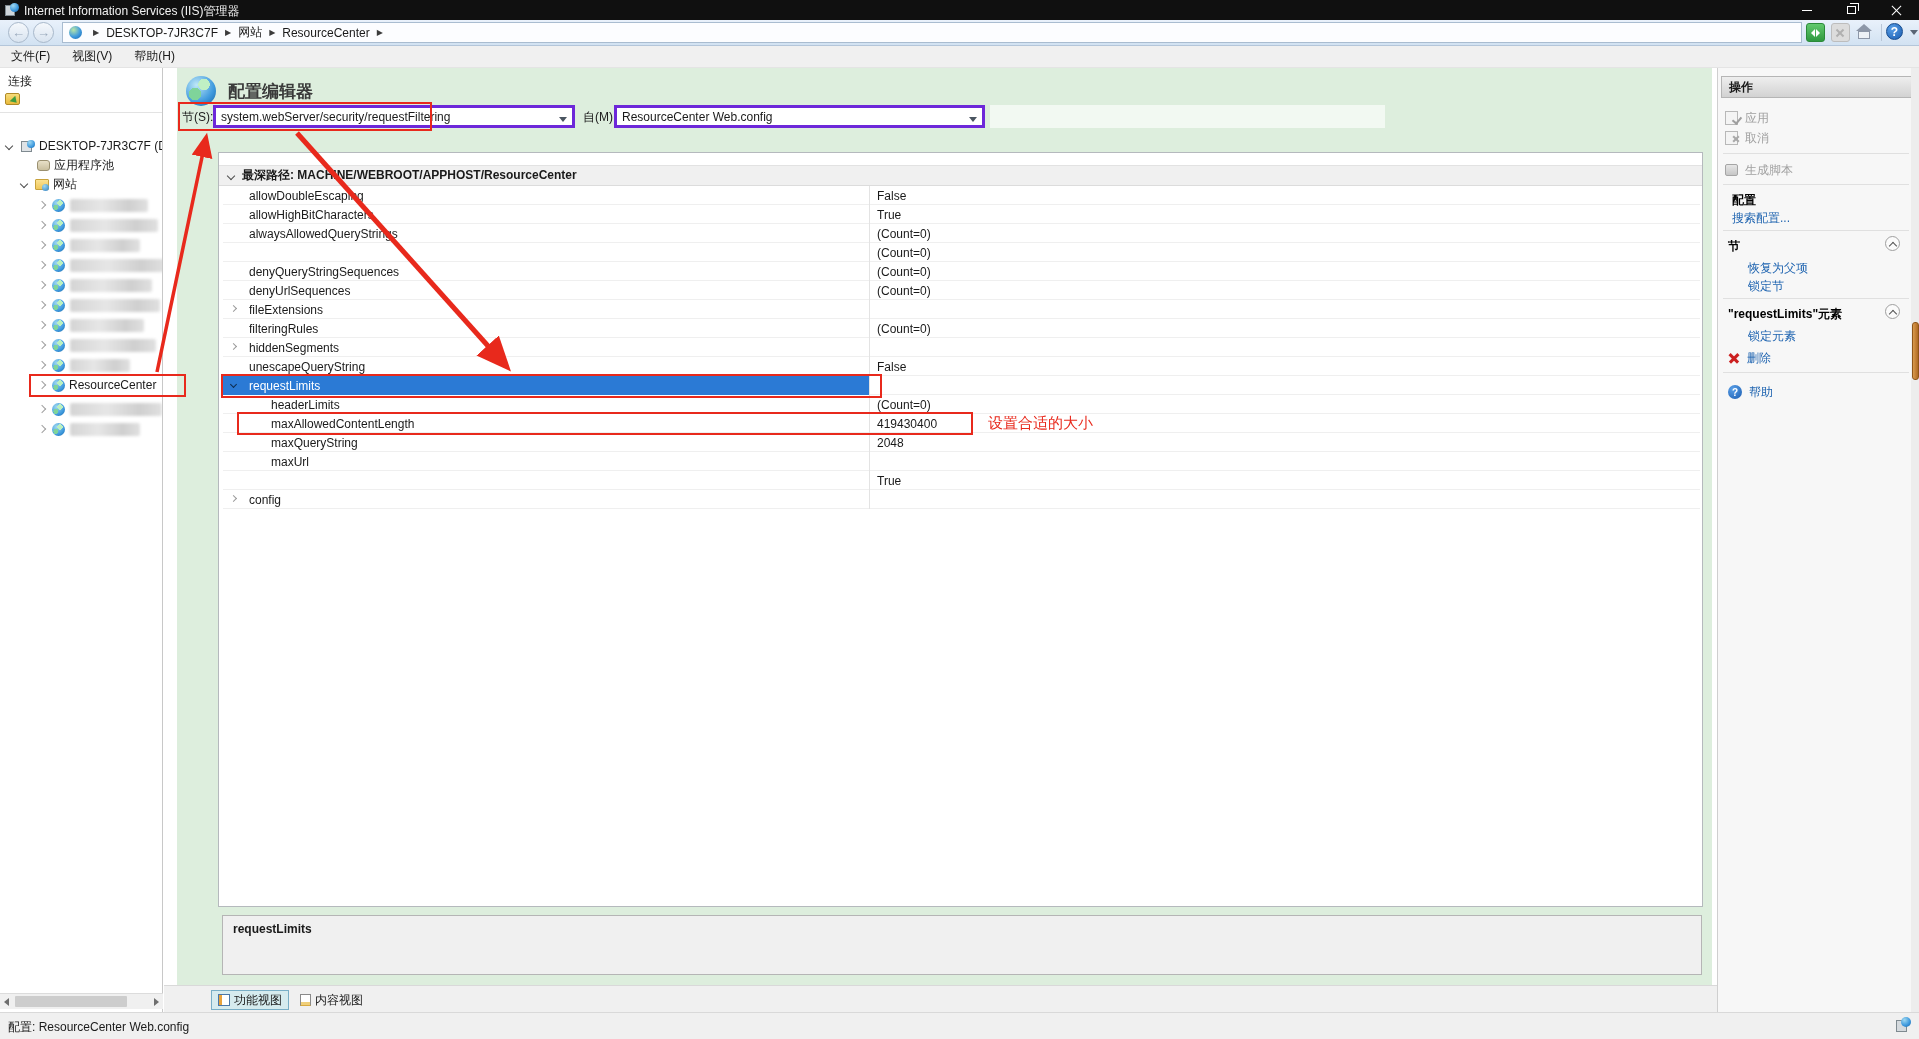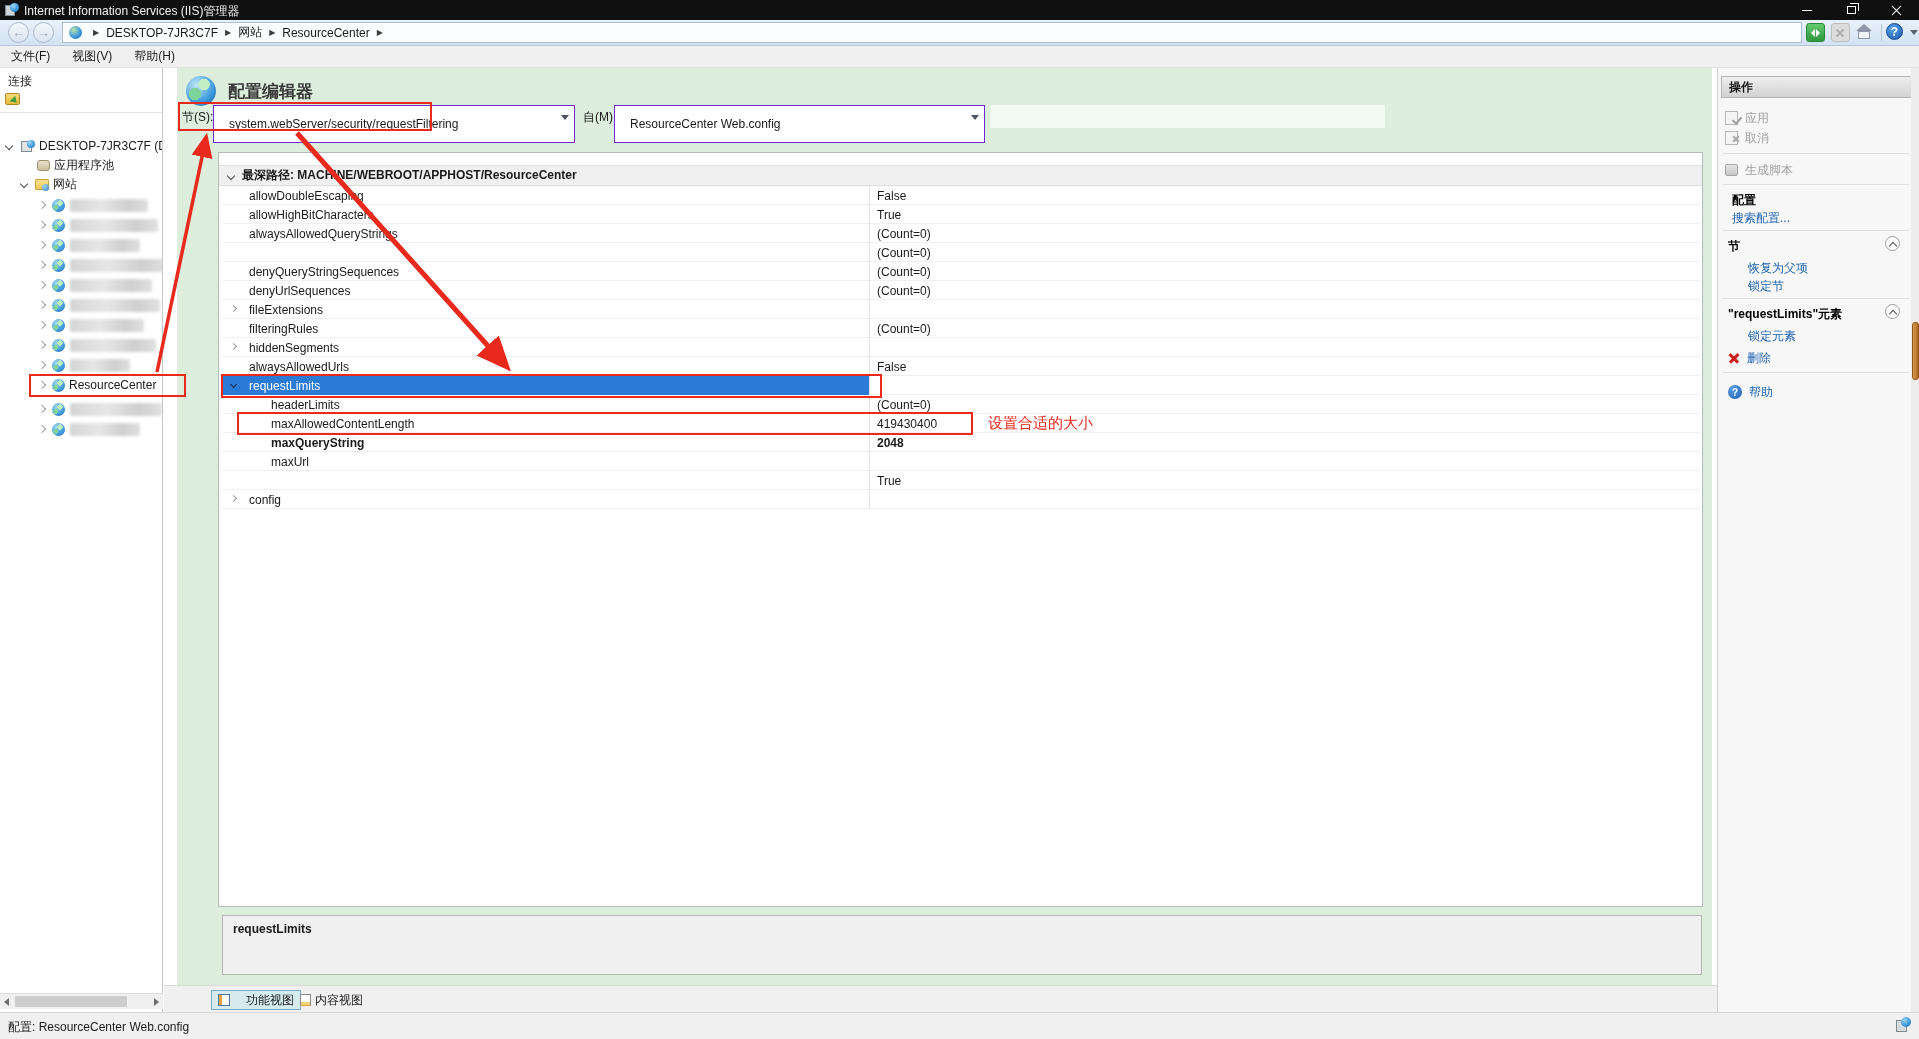--- a/index.html
+++ b/index.html
@@ -85,21 +85,21 @@
   
   .content-bg { position:absolute; left:164px; top:68px; width:1553px; height:944px; background:#fff; }
   .greenpane { position:absolute; left:177px; top:68px; width:1535px; height:917px; background:#ddeedd; }
   .page-title-icon { position:absolute; left:186px; top:76px; width:30px; height:30px; border-radius:50%;
     background:radial-gradient(circle at 60% 28%, #c0f0c4 0 20%, transparent 21%),
                radial-gradient(circle at 30% 60%, #7fd49a 0 22%, transparent 23%),
                radial-gradient(circle at 35% 30%, #bfe8f8, #3f9ade 60%, #14609f); }
   .page-title { position:absolute; left:228px; top:80px; font-size:17px; font-weight:600; color:#3a3a3a; }
 
   .fieldlabel { position:absolute; top:109px; color:#1a1a1a; }
-  .combo { position:absolute; top:105px; height:38px; background:#fff; border:1px solid #6d28d9; display:flex; align-items:center; padding-left:15px; }
+  .combo { position:absolute; top:105px; height:23px; background:#fff; border:3px solid #6d28d9; display:flex; align-items:center; padding-left:5px; }
   .combo .arrow { position:absolute; right:5px; top:9px; border-left:4px solid transparent; border-right:4px solid transparent; border-top:5px solid #4a5560; }
   .ghostfield { position:absolute; left:990px; top:105px; width:395px; height:23px; background:rgba(255,255,255,.62); }
 
   
   .grid { position:absolute; left:218px; top:152px; width:1485px; height:755px; background:#fff; border:1px solid #b5b9bd; }
   .groupheader { position:absolute; left:0; top:12px; width:1483px; height:21px; background:#f0f0f0; border-top:1px solid #e2e2e2; border-bottom:1px solid #dcdcdc; display:flex; align-items:center; }
   .groupheader .chev { margin:0 8px 0 9px; }
   .groupheader b { font-weight:bold; }
   .rows { position:absolute; left:4px; top:33px; width:1477px; }
   .grow { position:absolute; left:0; width:1477px; height:19px; border-bottom:1px solid #efefef; }
@@ -112,21 +112,21 @@
   .grow.sel .ncell { background:#2b7ad5; color:#fff; }
   .grid-vdiv { position:absolute; left:650px; top:33px; width:1px; height:323px; background:#e3e3e3; }
 
   
   .descbox { position:absolute; left:222px; top:915px; width:1480px; height:60px; background:#f0f0f0; border:1px solid #b5b5b5; }
   .descbox b { position:absolute; left:10px; top:6px; }
 
   
   .tabbar { position:absolute; left:164px; top:985px; width:1553px; height:27px; background:#f0f0f0; border-top:1px solid #d9d9d9; }
   .tab { position:absolute; top:4px; height:20px; display:flex; align-items:center; padding:0 6px; }
-  .tab.sel { background:#d6ebee; border:1px solid #79aec6;gap:12px; }
+  .tab.sel { background:#d6ebee; border:1px solid #79aec6; }
   .tabicon1 { width:12px; height:12px; margin-right:4px; background:linear-gradient(90deg,#e8a33c 0 3px,#fff 3px); border:1px solid #4a77a8; }
   .tabicon2 { width:11px; height:12px; margin-right:4px; background:#fff; border:1px solid #8a8a8a; border-bottom-color:#d8aa40; box-shadow:inset 0 -3px 0 #f0cf7a; }
 
   
   .actions { position:absolute; left:1717px; top:68px; width:236px; height:944px; background:#f7f7f7; border-left:1px solid #cfcfcf; }
   .act-header { position:absolute; left:3px; top:8px; width:193px; height:22px; background:linear-gradient(#eeeeee,#d2d2d2); border:1px solid #b5b5b5; display:flex; align-items:center; padding-left:7px; font-weight:bold; }
   .act-item { position:absolute; left:7px; display:flex; align-items:center; height:16px; white-space:nowrap; }
   .act-item.disabled { color:#a0a0a0; }
   .act-link { color:#1f64b0; }
   .act-bold { font-weight:bold; color:#000; }
@@ -374,21 +374,21 @@
         </div>
         <div class="grow" style="top: 152px;">
           <div class="ncell">
             <span class="gchev"></span>
             <span class="glab">hiddenSegments</span>
           </div>
           <div class="vcell"></div>
         </div>
         <div class="grow" style="top: 171px;">
           <div class="ncell">
-            <span class="glab">alwaysAllowedUrls</span>
+            <span class="glab">unescapeQueryString</span>
           </div>
           <div class="vcell">False</div>
         </div>
         <div class="grow sel" style="top: 190px;">
           <div class="ncell">
             <span class="gchev exp" style="border-color: rgb(14, 44, 78);"></span>
             <span class="glab">requestLimits</span>
           </div>
           <div class="vcell"></div>
         </div>
@@ -397,21 +397,21 @@
             <span class="glab ind">headerLimits</span>
           </div>
           <div class="vcell">(Count=0)</div>
         </div>
         <div class="grow" style="top: 228px;">
           <div class="ncell">
             <span class="glab ind">maxAllowedContentLength</span>
           </div>
           <div class="vcell">419430400</div>
         </div>
-        <div class="grow" style="top: 247px; font-weight: bold;">
+        <div class="grow" style="top: 247px;">
           <div class="ncell">
             <span class="glab ind">maxQueryString</span>
           </div>
           <div class="vcell">2048</div>
         </div>
         <div class="grow" style="top: 266px;">
           <div class="ncell">
             <span class="glab ind">maxUrl</span>
           </div>
         </div>

